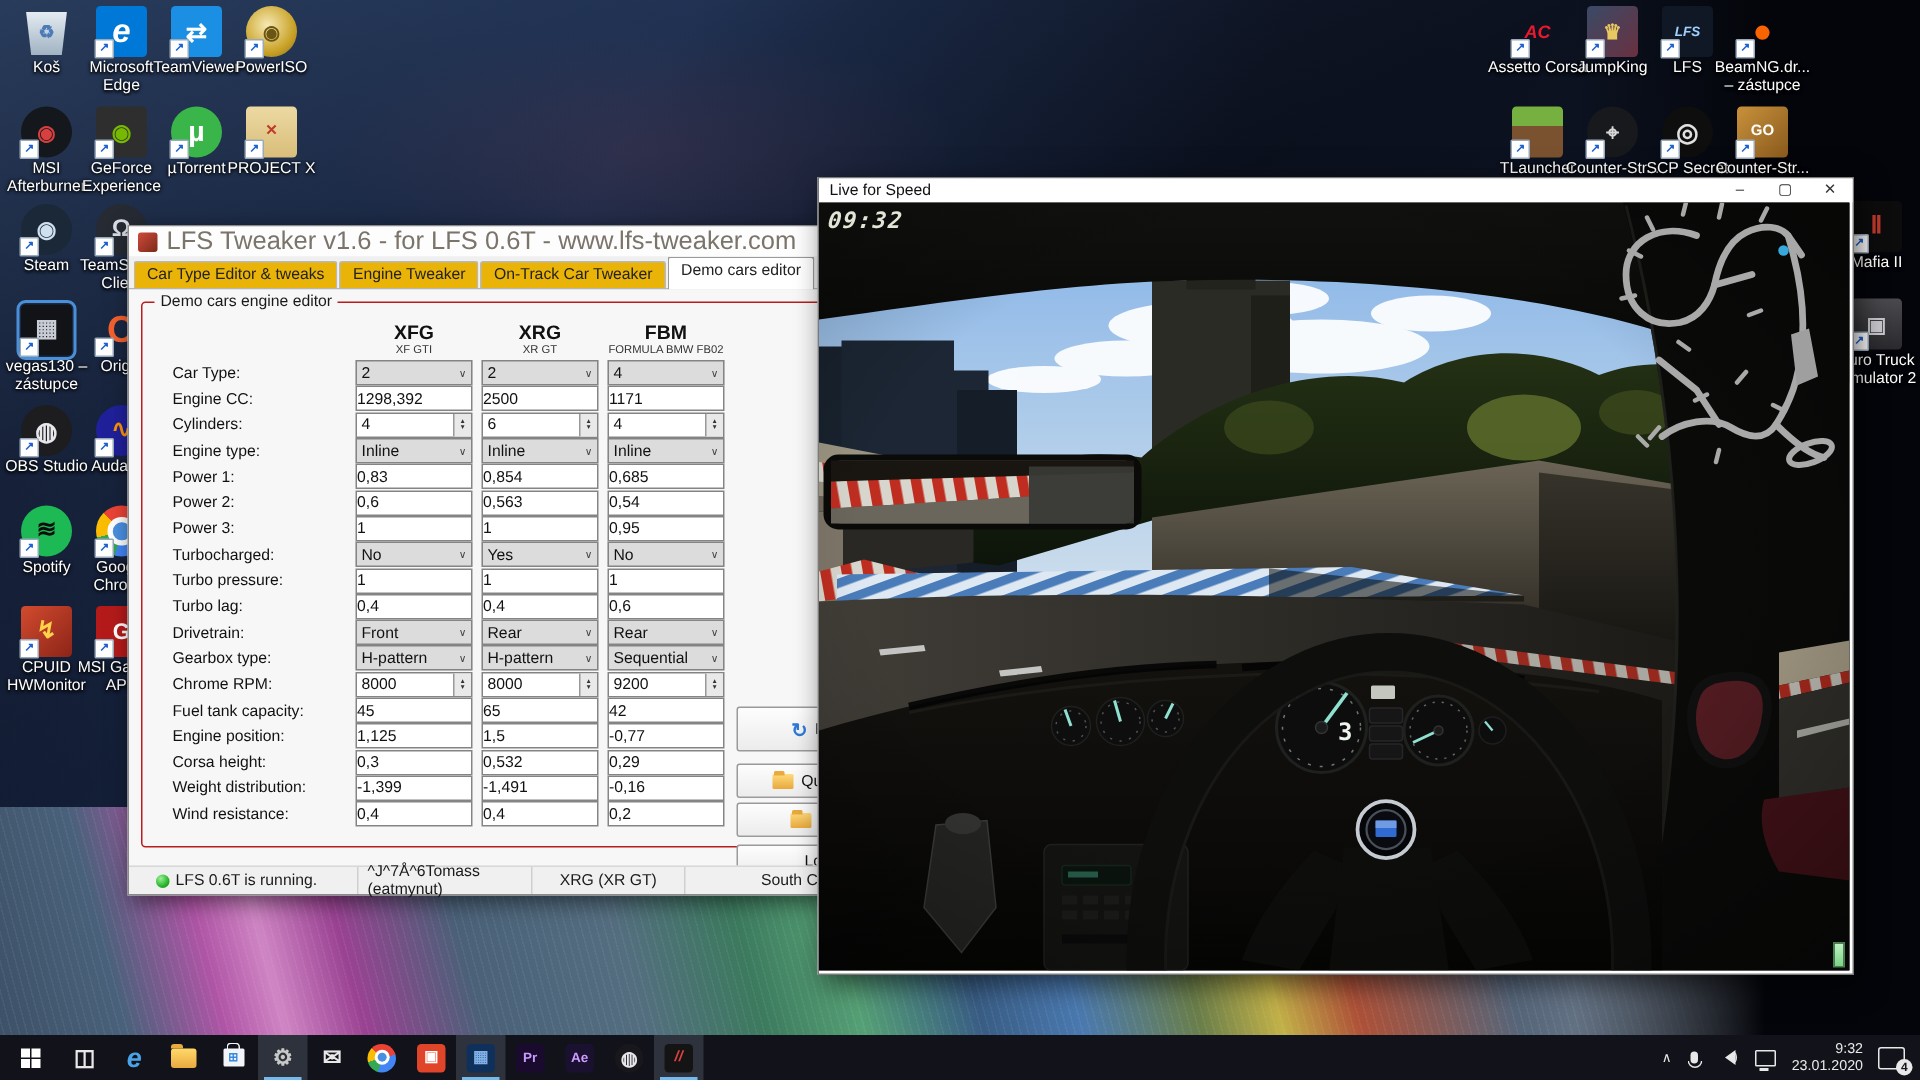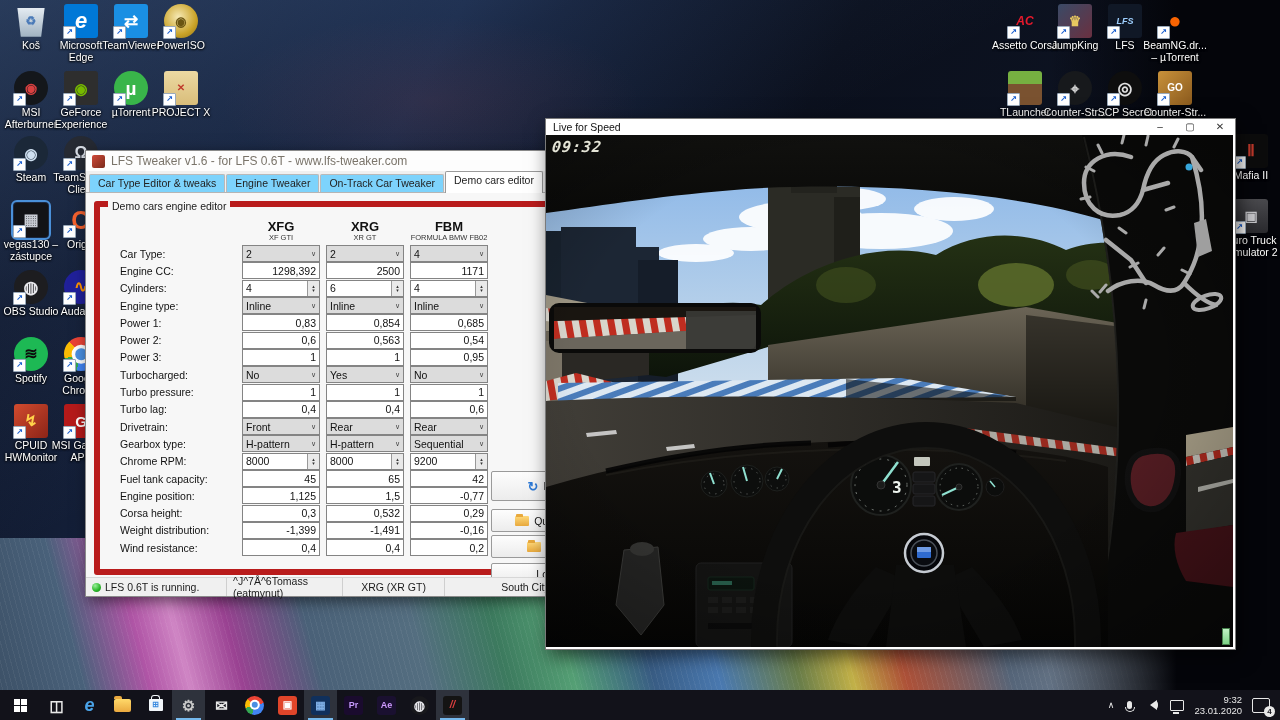--- a/index.html
+++ b/index.html
@@ -43,50 +43,50 @@
       border:1px solid #9aaabb;border-radius:1px;color:#1e62d0;font-size:8px;line-height:9px;text-align:center;font-weight:bold;}
   .di-label{font-size:10.5px;color:#fff;text-shadow:0 1px 2px #000,0 0 3px #000;text-align:center;
       margin-top:2px;line-height:1.12;max-height:25px;overflow:hidden;width:66px;}
   .dicon.selected .di-img{outline:2px solid #4a90d9;outline-offset:1px;}
 
   
   #tweaker{left:85px;top:150px;width:520px;height:445px;background:#f0f0f0;border:1px solid #8a8a8a;
       box-shadow:3px 4px 14px rgba(0,0,0,.55);z-index:3;font-size:11px;color:#111;}
   .tw-title{height:20px;display:flex;align-items:center;padding:0 6px;background:#fdfdfd;}
   .tw-app-icon{width:13px;height:13px;background:linear-gradient(135deg,#d04a3a,#7a2a1a);border-radius:2px;margin-right:6px;flex:none;}
-  .tw-title-text{font-size:12px;color:#7a746a;white-space:nowrap;overflow:hidden;}
+  .tw-title-text{font-size:17px;color:#7a746a;white-space:nowrap;overflow:hidden;}
   .tw-tabs{display:flex;height:17px;padding:4px 3px 0;background:#f0f0f0;border-bottom:1px solid #b5b5b5;align-items:flex-end;}
-  .tab{padding:2px 8px;border:1px solid #b9b9b9;border-bottom:none;background:#7dd3fc;margin-right:1px;
+  .tab{padding:2px 8px;border:1px solid #b9b9b9;border-bottom:none;background:#eab308;margin-right:1px;
       font-size:10.5px;color:#222;border-radius:2px 2px 0 0;white-space:nowrap;height:13px;}
   .tab.active{background:#fff;position:relative;z-index:2;border-color:#9a9a9a;height:17px;margin-bottom:-1px;}
   .tw-content{position:relative;height:388px;background:#f7f7f7;}
-  .groupbox{position:absolute;left:8px;top:8px;width:455px;height:362px;border:6px solid #b91c1c;border-radius:3px;}
+  .groupbox{position:absolute;left:8px;top:8px;width:455px;height:362px;border:1px solid #b91c1c;border-radius:3px;}
   .gb-legend{position:absolute;top:-7px;left:8px;background:#f7f7f7;padding:0 4px;font-size:10.5px;color:#1a1a1a;}
   #tw-grid{position:absolute;left:20px;top:10px;display:grid;
       grid-template-columns:116px 78px 78px 78px;column-gap:6px;
       grid-template-rows:28px;grid-auto-rows:17.3px;align-items:center;}
   .colhead{text-align:center;line-height:1.05;}
   .colcode{font-weight:bold;font-size:13px;display:block;}
   .colname{font-size:7.5px;color:#333;display:block;}
   .rowlabel{font-size:10.5px;color:#111;}
   .cell{height:15px;border:1px solid #848484;background:#fff;display:flex;align-items:center;font-size:10.5px;position:relative;}
-  .cell.inp{justify-content:flex-end;padding-right:3px;}
+  .cell.inp{justify-content:flex-start;padding-right:3px;}
   .cell.sel{background:#dcdcdc;padding-left:3px;}
   .chev{position:absolute;right:3px;font-size:7px;color:#444;}
   .cell.spin{padding-left:3px;}
   .spin-btns{position:absolute;right:0;top:0;bottom:0;width:11px;border-left:1px solid #999;background:#e9e9e9;
       display:flex;flex-direction:column;align-items:center;justify-content:center;font-size:5px;line-height:4px;color:#333;}
   .side-btn{position:absolute;left:405px;width:112px;background:linear-gradient(#fdfdfd,#ececec);
       border:1px solid #9a9a9a;border-radius:2px;display:flex;align-items:center;justify-content:center;gap:5px;font-size:10.5px;color:#111;}
   .sb0{top:278px;height:28px;}.sb1{top:316px;height:21px;}.sb2{top:342px;height:21px;}.sb3{top:370px;height:19px;}
   .refresh-icon{color:#2e7ad6;font-weight:bold;font-size:13px;}
   .open-folder-icon,.folder-icon{width:14px;height:10px;background:linear-gradient(#ffd97a,#e8a93d);border-radius:1px;position:relative;flex:none;}
   .open-folder-icon:before,.folder-icon:before{content:"";position:absolute;top:-2px;left:1px;width:7px;height:3px;background:#e8a93d;border-radius:1px 1px 0 0;}
   .tw-status{position:absolute;bottom:0;left:0;right:0;height:18px;background:#f0f0f0;border-top:1px solid #d7d7d7;
-      display:flex;align-items:center;font-size:10.5px;color:#1a1a1a;}
+      display:flex;align-items:center;font-size:10.5px;color:#1a1a1a;padding-left:12px;}
   .st-cell{position:relative;padding:0 6px;display:flex;align-items:center;gap:4px;justify-content:center;height:100%;box-sizing:border-box;}
   .st0{width:140px;justify-content:flex-start;}.st1{width:116px;}.st2{width:102px;}.st3{flex:1;}
   .st-cell + .st-cell{border-left:1px solid #cfcfcf;}
   .green-dot{width:9px;height:9px;border-radius:50%;flex:none;
       background:radial-gradient(circle at 35% 30%,#9af09a,#28b428 60%,#1a7a1a);}
 
   
   #game{left:545px;top:118px;width:689px;height:530px;background:#fff;border:1px solid #7a7a7a;
       box-shadow:4px 6px 18px rgba(0,0,0,.6);z-index:5;box-sizing:content-box;}
   .g-title{height:16px;display:flex;align-items:center;padding:0 0 0 7px;background:#fff;font-size:10.5px;color:#111;}
@@ -289,21 +289,21 @@
           <span class="di-glyph" style="color: rgb(159, 208, 255); font-size: 9px; font-style: italic;">LFS</span>
           <span class="shortcut-arrow">↗</span>
         </div>
         <div class="di-label">LFS</div>
       </div>
       <div class="dicon">
         <div class="di-img shape-square" style="background: transparent;">
           <span class="di-glyph" style="color: rgb(249, 100, 2); font-size: 22px;">●</span>
           <span class="shortcut-arrow">↗</span>
         </div>
-        <div class="di-label">BeamNG.dr... – µTorrent</div>
+        <div class="di-label">BeamNG.dr... – zástupce</div>
       </div>
       <div class="dicon">
         <div class="di-img shape-square" style="background: linear-gradient(rgb(118, 176, 65) 0px, rgb(118, 176, 65) 38%, rgb(122, 82, 48) 38%);">
           <span class="shortcut-arrow">↗</span>
         </div>
         <div class="di-label">TLauncher</div>
       </div>
       <div class="dicon">
         <div class="di-img shape-circle" style="background: rgb(23, 25, 28);">
           <span class="di-glyph" style="color: rgb(216, 216, 216); font-size: 15px;">⌖</span>

